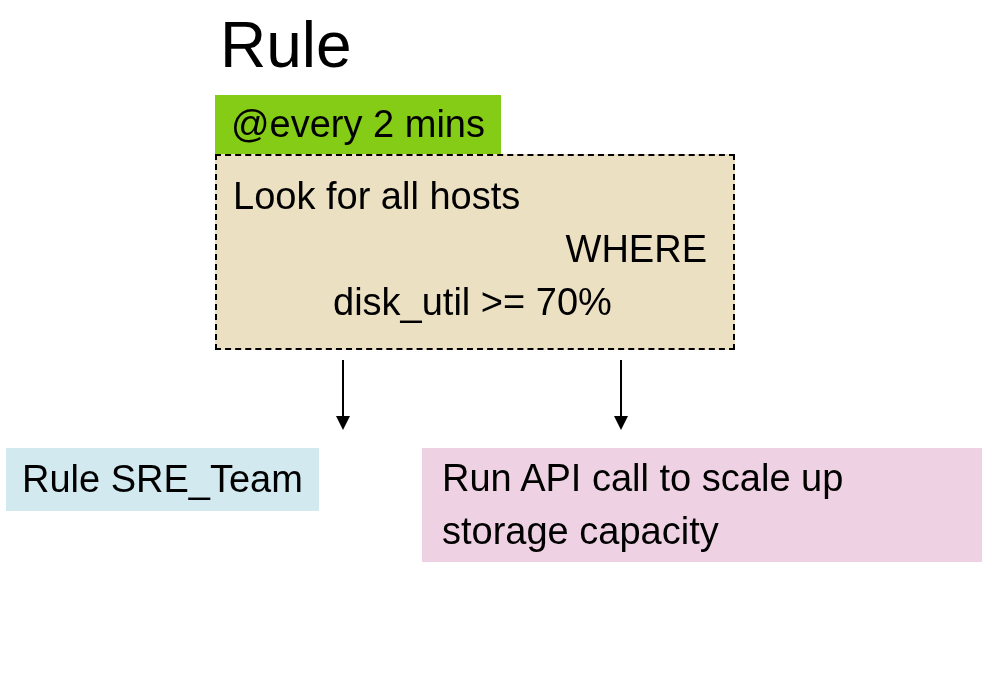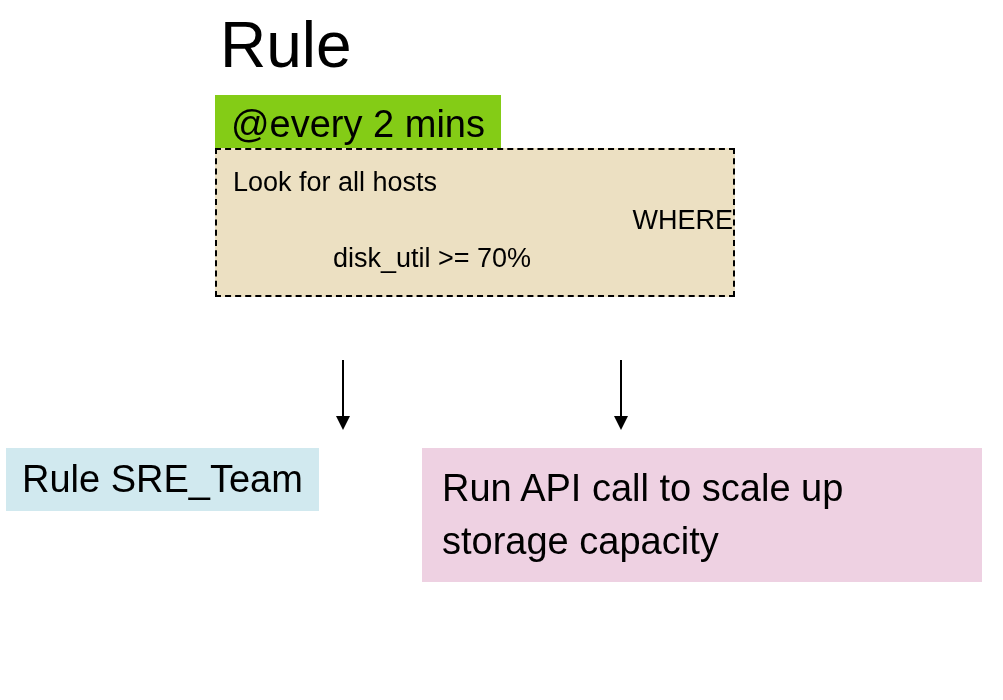--- a/index.html
+++ b/index.html
@@ -27,26 +27,26 @@
       left: 215px;
       top: 95px;
       background: #84cc16;
       padding: 8px 16px;
       font-size: 38px;
       color: #000;
     }
     .condition-box {
       position: absolute;
       left: 215px;
-      top: 148px;
+      top: 154px;
       width: 520px;
       background: #ece0c2;
       border: 2px dashed #000;
-      padding: 14px 0 18px 16px;
-      font-size: 27px;
+      padding: 14px 26px 18px 16px;
+      font-size: 38px;
       color: #000;
       line-height: 1.4;
     }
     .condition-line1 {
       display: block;
     }
     .condition-line2 {
       display: block;
       padding-left: 20px;
       text-align: right;
@@ -101,21 +101,21 @@
       padding: 10px 16px;
       font-size: 38px;
       color: #000;
     }
     .action-api {
       position: absolute;
       left: 422px;
       top: 448px;
       width: 560px;
       background: #eed1e2;
-      padding: 14px 20px;
+      padding: 4px 20px;
       font-size: 38px;
       color: #000;
       line-height: 1.4;
     }
   </style>
 </head>
 <body>
 
 <div class="title">Rule</div>
 

